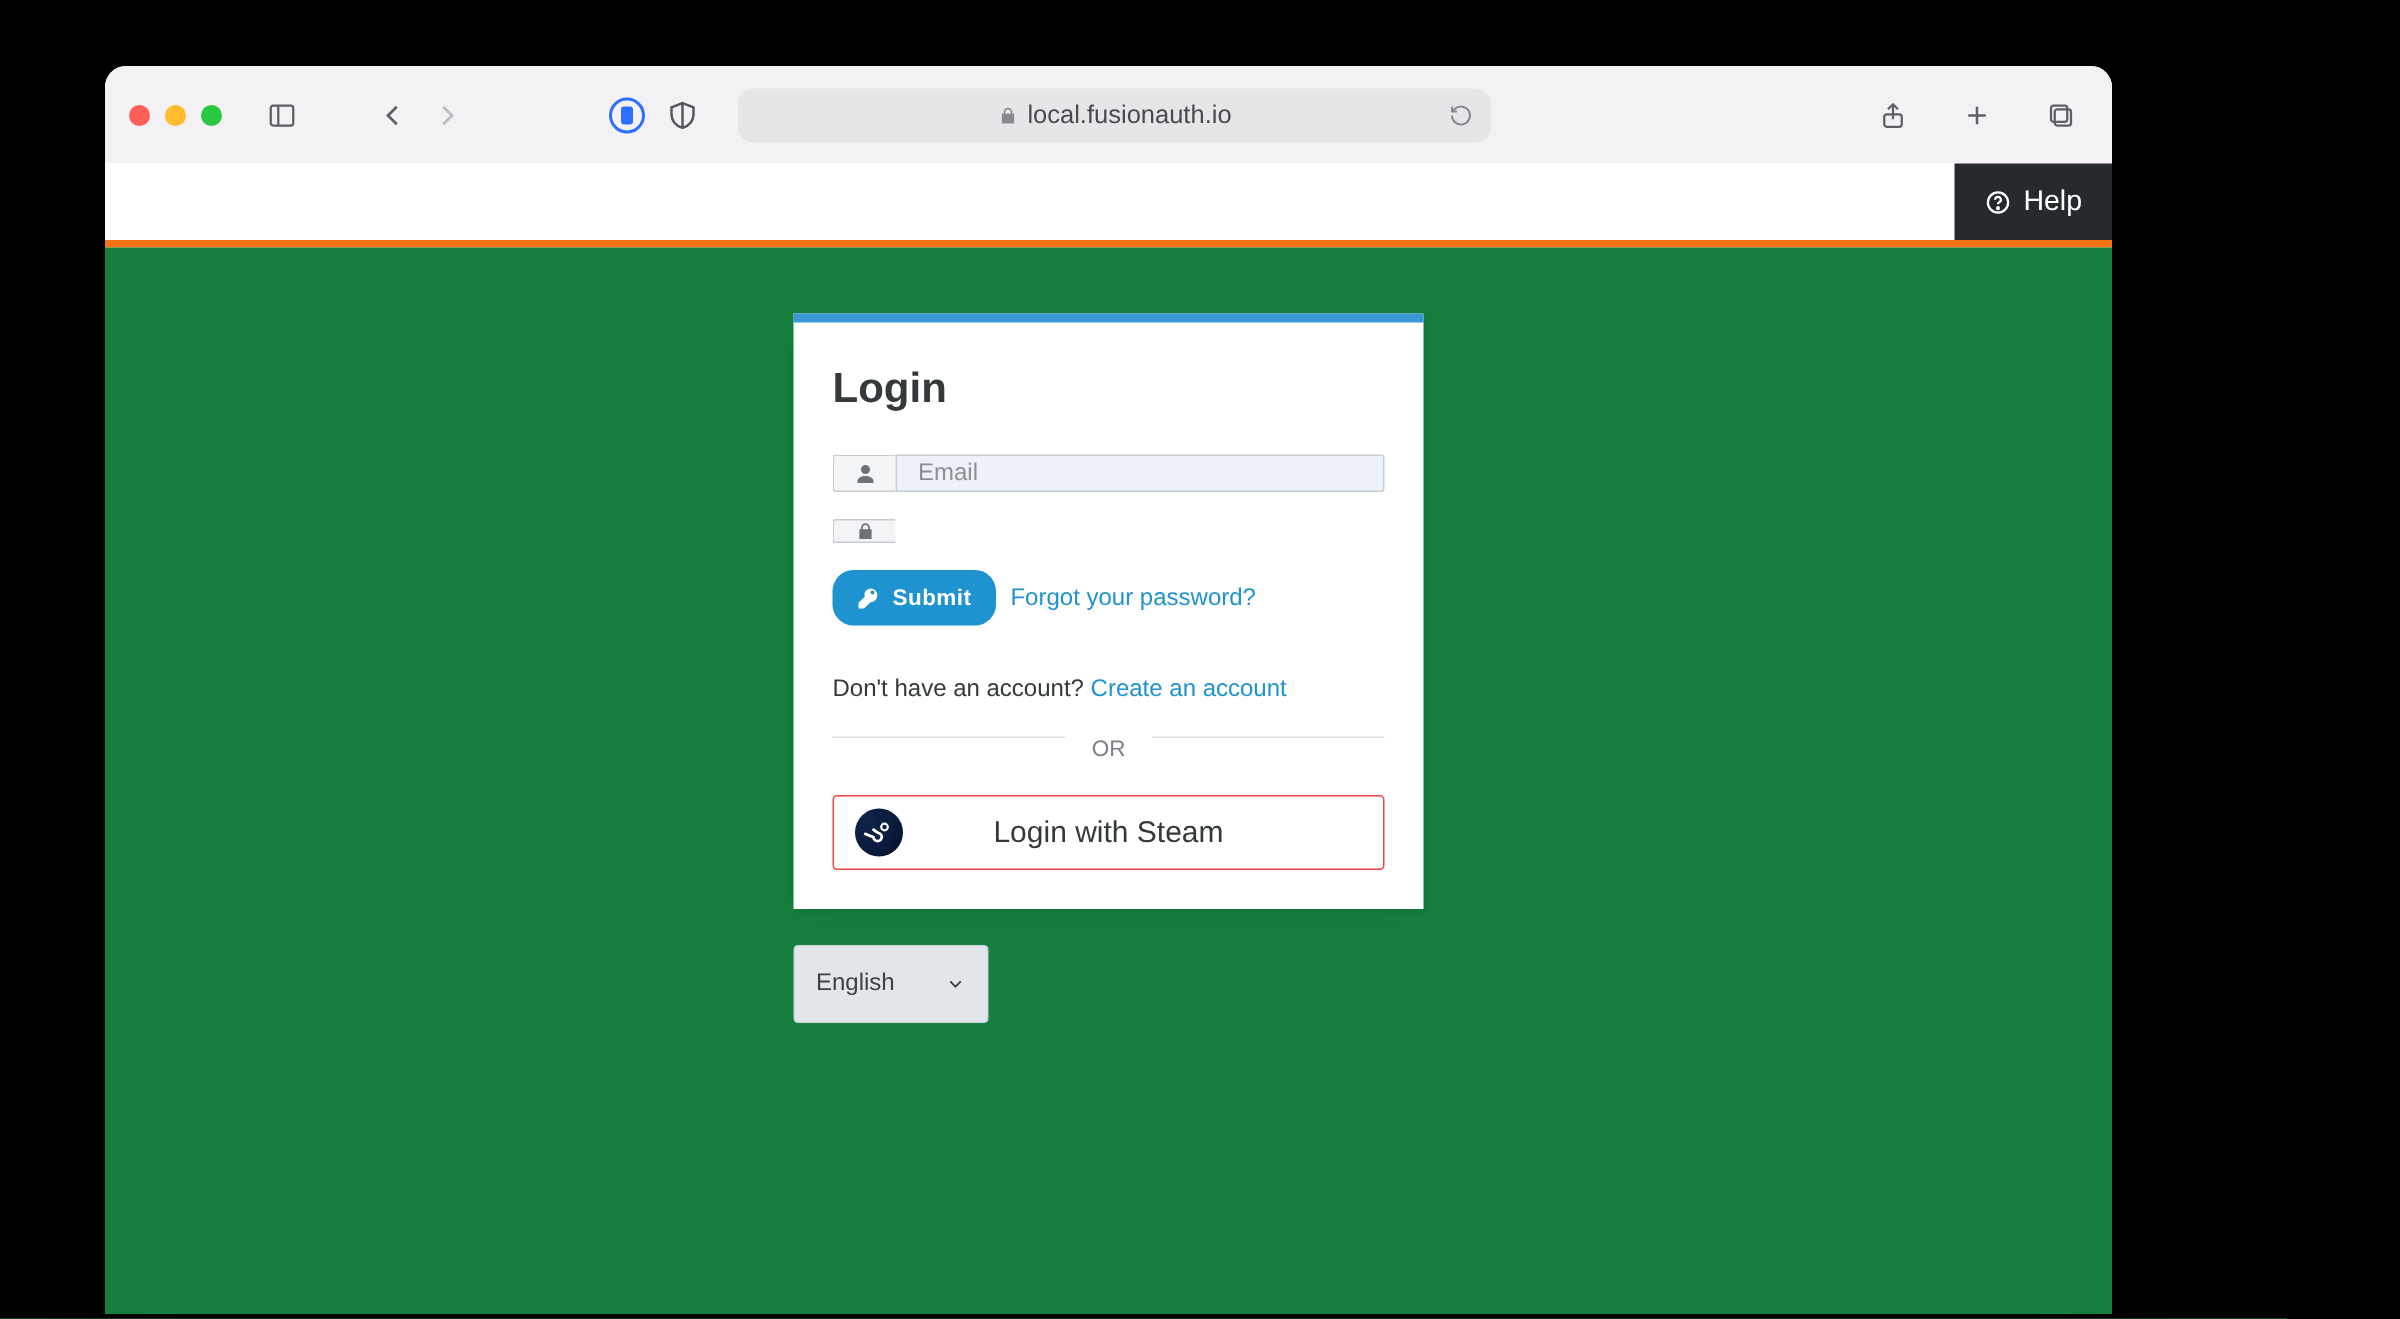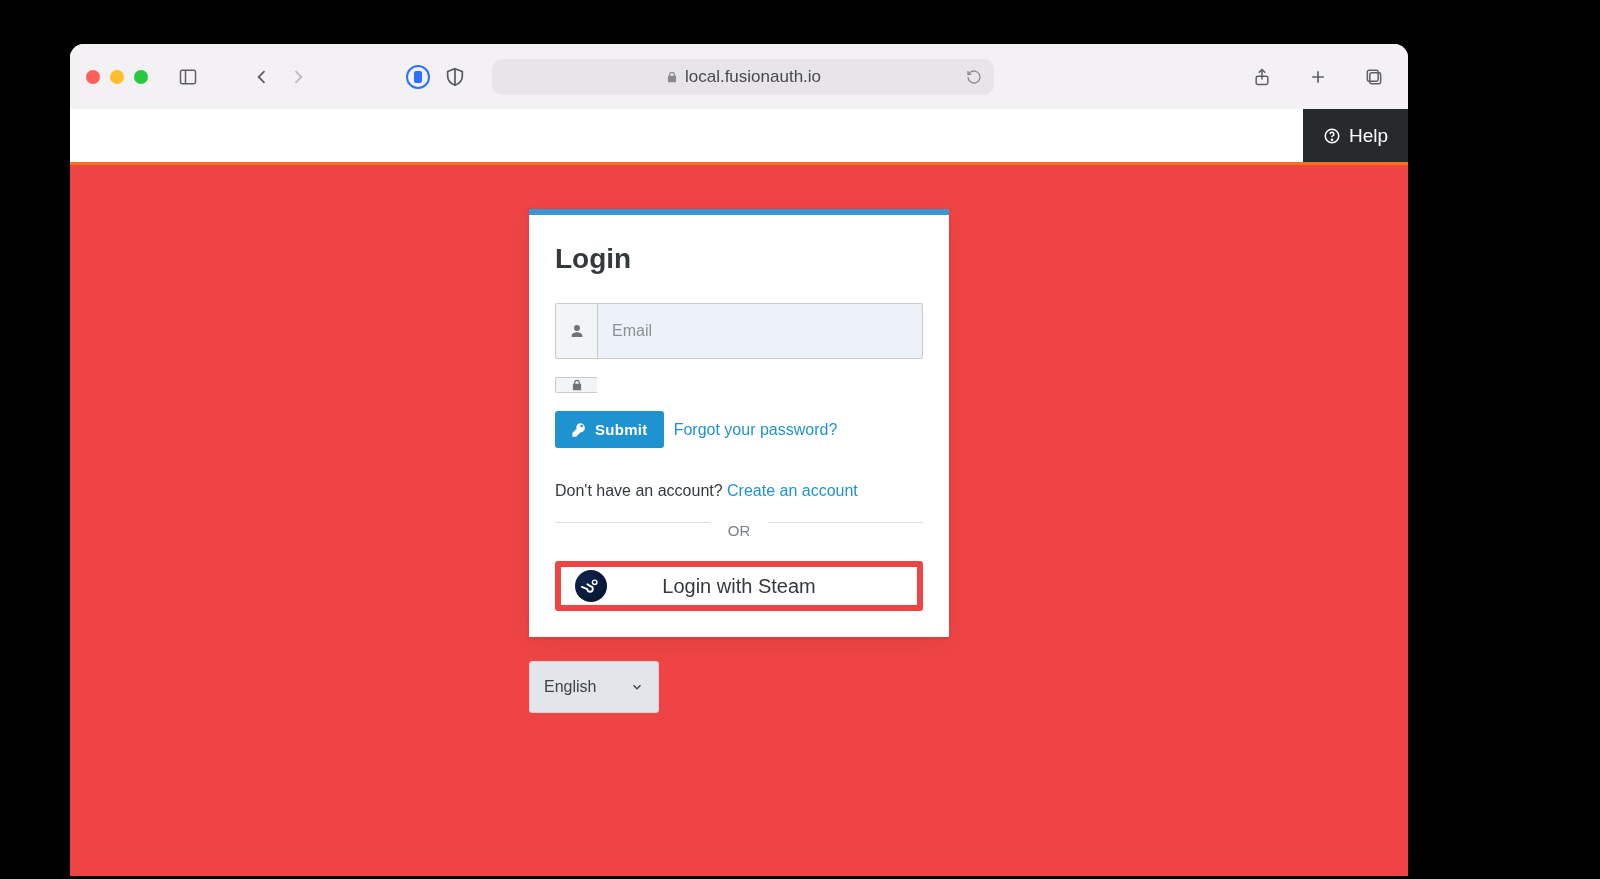--- a/index.html
+++ b/index.html
@@ -90,39 +90,39 @@
 
   .right-actions{
     display:flex; align-items:center; gap:20px;
     margin-left:250px;
   }
 
   
   .app-header{
     height:56px;
     background:#ffffff;
-    border-bottom:3px solid #f97316;
+    border-bottom:5px solid #f97316;
     display:flex;
     justify-content:flex-end;
   }
   .help-btn{
     background:#262a2d;
     color:#fff;
     font-size:19px;
     display:flex;
     align-items:center;
     gap:8px;
     padding:0 20px;
     height:100%;
   }
   .help-btn svg{width:18px;height:18px;}
 
   
   .page{
-    background:#ef4444;
+    background:#15803d;
     height:calc(100% - 65px - 56px);
     padding-top:44px;
     display:flex;
     flex-direction:column;
     align-items:center;
   }
 
   
   .panel{
     width:420px;
@@ -146,21 +146,21 @@
     width:42px;
     background:#f3f4f5;
     border:1px solid #c8ccd0;
     border-right:none;
     display:flex;align-items:center;justify-content:center;
     color:#6d7276;
     border-radius:2px 0 0 2px;
   }
   .field input{
     flex:1;
-    height:56px;
+    height:25px;
     border:1px solid #c8ccd0;
     background:#edf2f8;
     padding:0 14px;
     font-size:16px;
     color:#333;
     border-radius:0 2px 2px 0;
   }
   .field input::placeholder{color:#8b9094;}
 
   .actions{
@@ -171,21 +171,21 @@
     margin-bottom:34px;
   }
   .submit{
     background:#1f93cf;
     color:#fff;
     border:none;
     font-size:15px;
     font-weight:700;
     letter-spacing:.3px;
     padding:10px 16px;
-    border-radius:3px;
+    border-radius:14px;
     display:inline-flex;
     align-items:center;
     gap:8px;
     cursor:pointer;
   }
   .submit svg{width:16px;height:16px;}
   .link{
     color:#1f93cf;
     text-decoration:none;
     font-size:16px;
@@ -207,21 +207,21 @@
   .divider::before,.divider::after{
     content:"";
     flex:1;
     height:1px;
     background:#d9dde0;
   }
 
   .oauth-btn{
     width:100%;
     height:50px;
-    border:6px solid #ef4444;
+    border:1px solid #ef4444;
     background:#fff;
     border-radius:3px;
     display:flex;
     align-items:center;
     padding:0 14px;
     font-size:20px;
     color:#34393c;
     cursor:pointer;
   }
   .oauth-btn .steam-logo{

